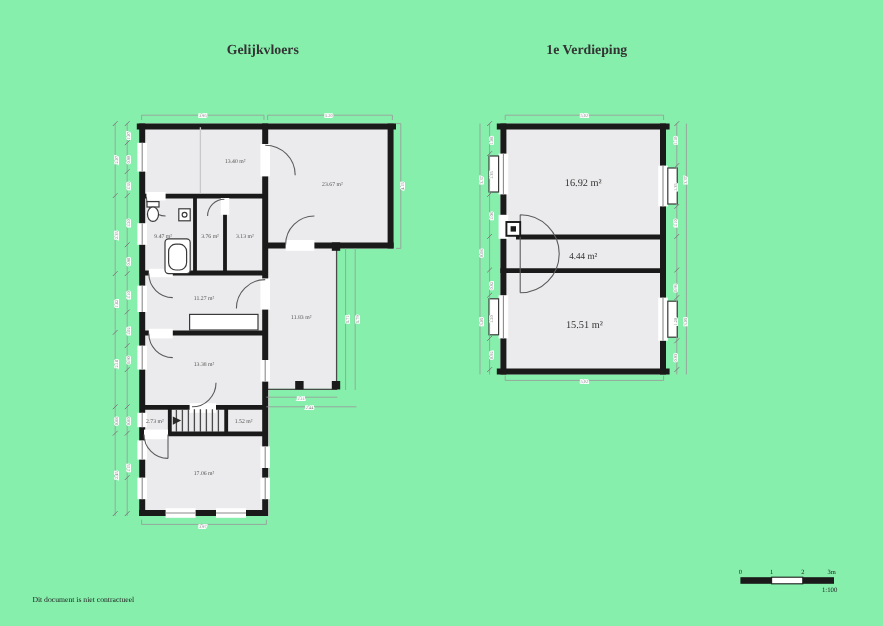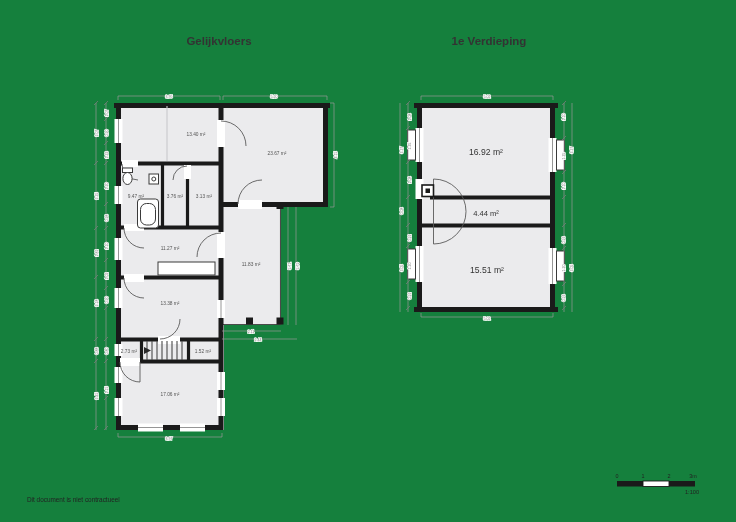--- a/index.html
+++ b/index.html
@@ -1,17 +1,17 @@
 <!DOCTYPE html>
 <html><head>
 <meta charset="utf-8">
 <style>
   html,body{margin:0;padding:0;background:#fff;}
-  .canvas{position:relative;width:736px;height:522px;background:#15803d;overflow:hidden;
-          font-family:Liberation Sans, sans-serif;}
+  .canvas{position:relative;width:736px;height:522px;background:#86efac;overflow:hidden;
+          font-family:Liberation Serif, serif;}
   svg{position:absolute;left:0;top:0;}
   .wall{stroke:#1a1a1a;fill:none;}
   .w5{stroke-width:5;} .w4{stroke-width:4;} .w3{stroke-width:3.2;}
   .thin{stroke:#4a4a4a;stroke-width:1.1;fill:none;}
   .lite{stroke:#c9c9cc;stroke-width:1.1;fill:none;}
   .fix{stroke:#3a3a3a;stroke-width:1;fill:#ffffff;}
   .win{fill:#ffffff;}
   .winline{stroke:#8a8a8a;stroke-width:0.9;fill:none;}
   .gap{fill:#ffffff;}
   .arc{stroke:#5a5a5a;stroke-width:0.9;fill:none;}

